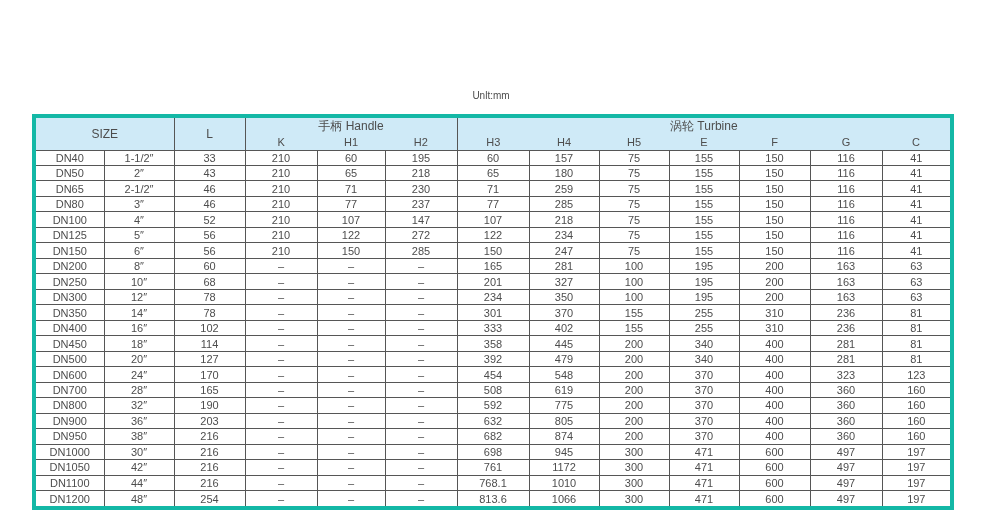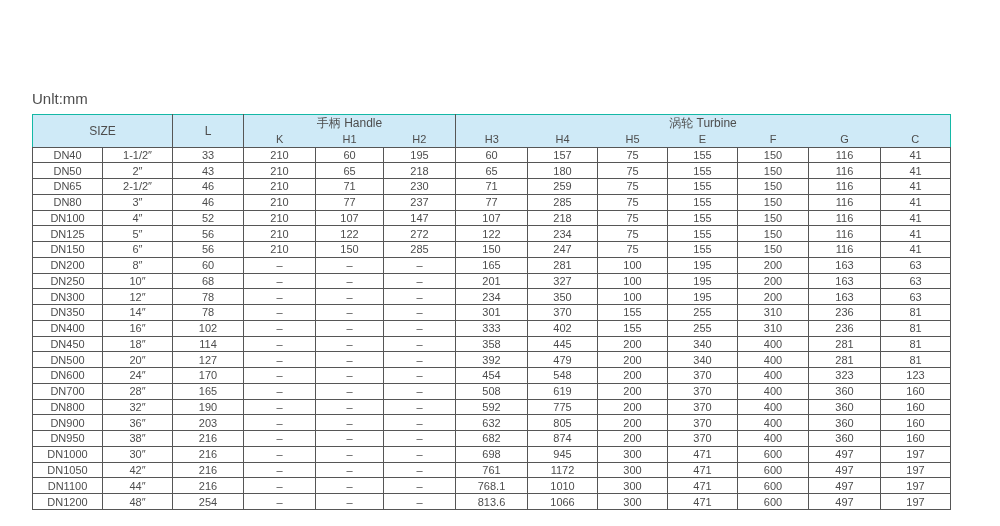--- a/index.html
+++ b/index.html
@@ -11,33 +11,33 @@
     width: 1000px;
     height: 526px;
     position: relative;
     font-family: "Liberation Sans", sans-serif;
   }
   .unit-label {
     position: absolute;
     top: 90px;
     left: 32px;
     width: 918px;
-    text-align: left;
-    font-size: 15px;
+    text-align: center;
+    font-size: 10px;
     color: #4d4d4d;
   }
   table.spec {
     position: absolute;
     top: 114px;
     left: 32px;
     width: 918px;
     height: 396px;
     border-collapse: collapse;
     table-layout: fixed;
-    border: 1px solid #14b8a6;
+    border: 4px solid #14b8a6;
     font-size: 11px;
     color: #4d4d4d;
   }
   table.spec th,
   table.spec td {
     padding: 0;
     text-align: center;
     vertical-align: middle;
     white-space: nowrap;
     overflow: hidden;

